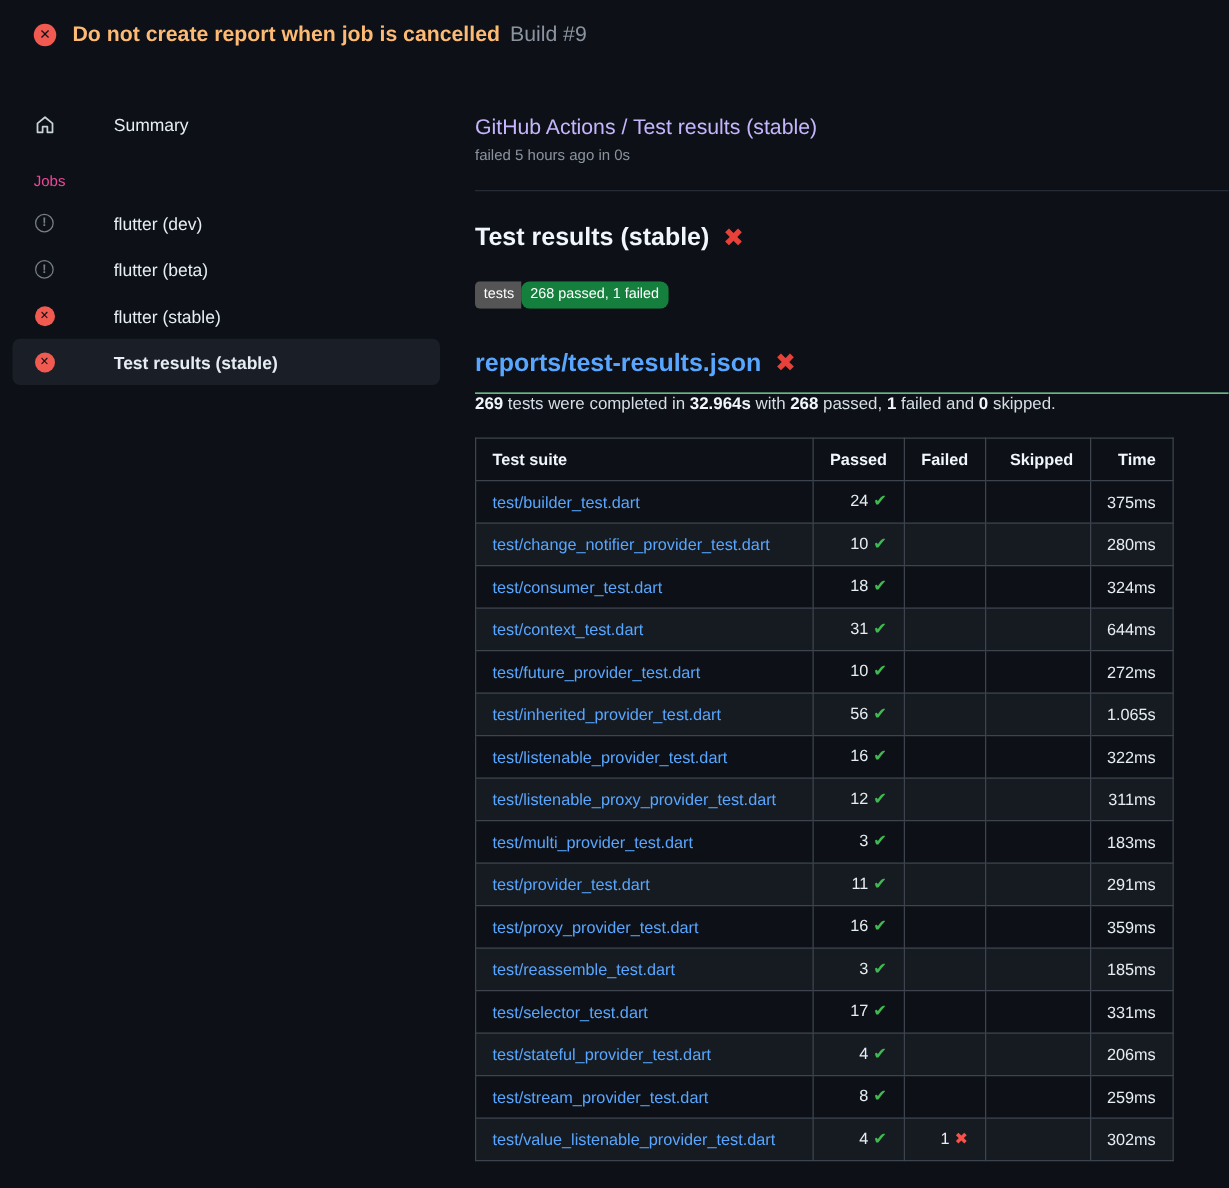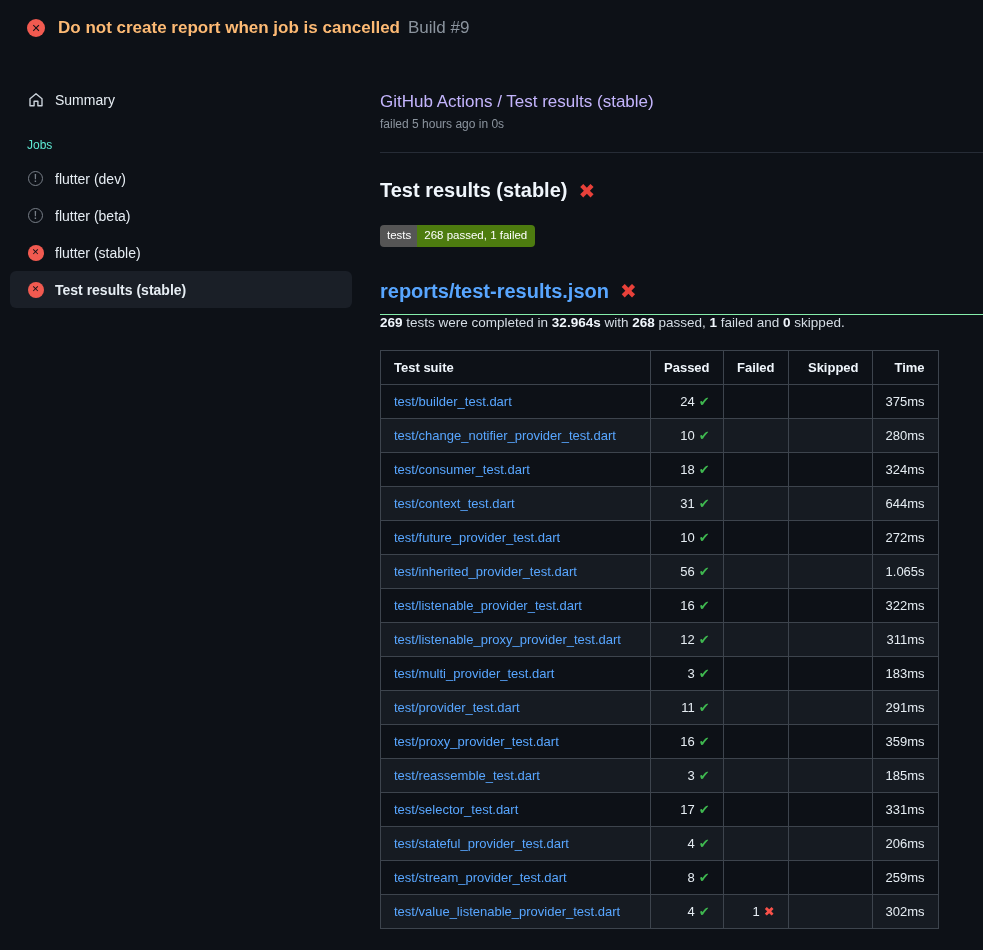--- a/index.html
+++ b/index.html
@@ -28,29 +28,29 @@
 
   
   .layout { display:flex; align-items:flex-start; }
 
   
   .sidebar { width:380px; flex-shrink:0; padding-top:25px; }
   .side-item {
     display:flex; align-items:center;
     margin:0 28px 0 10px; padding:10px 8px 10px 17px;
     border-radius:6px; cursor:pointer;
-    color:#e6edf3; font-size:14px;
+    color:#e6edf3; font-size:14px;gap:36px;
   }
   .side-item.selected { background:#1a1f27; font-weight:700; }
   .side-item .icon-slot {
     width:17px; height:17px; margin-right:11px; flex-shrink:0;
     display:inline-flex; align-items:center; justify-content:center;
   }
   .jobs-heading {
-    color:#5eead4; font-size:12px;
+    color:#ec4899; font-size:12px;
     margin:20px 28px 8px 27px;
   }
   .circle-x {
     width:16px; height:16px; border-radius:50%;
     background:#f15a50;
     display:inline-flex; align-items:center; justify-content:center;
     color:#0d1117; font-size:9px; font-weight:700; line-height:1;
   }
   .circle-alert {
     width:15px; height:15px; border-radius:50%;
@@ -156,21 +156,21 @@
     <div class="run-status">failed 5 hours ago in 0s</div>
     <hr class="divider">
 
     <div class="section-title-row">
       <span class="section-title">Test results (stable)</span>
       <span class="big-x">✖</span>
     </div>
 
     <div class="badge">
       <span class="badge-label" id="badge-label" style="background: rgb(85, 85, 85);">tests</span>
-      <span class="badge-value" id="badge-value" style="background: #4d7c0f;">268 passed, 1 failed</span>
+      <span class="badge-value" id="badge-value" style="background: #15803d; border-radius: 7px;">268 passed, 1 failed</span>
     </div>
 
     <div class="report-row">
       <a class="report-link">reports/test-results.json</a>
       <span class="big-x">✖</span>
     </div>
 
     <div class="summary-line" id="summary-line"><span class="b">269</span><span> tests were completed in </span><span class="b">32.964s</span><span> with </span><span class="b">268</span><span> passed, </span><span class="b">1</span><span> failed and </span><span class="b">0</span><span> skipped.</span></div>
 
     <table class="results">

